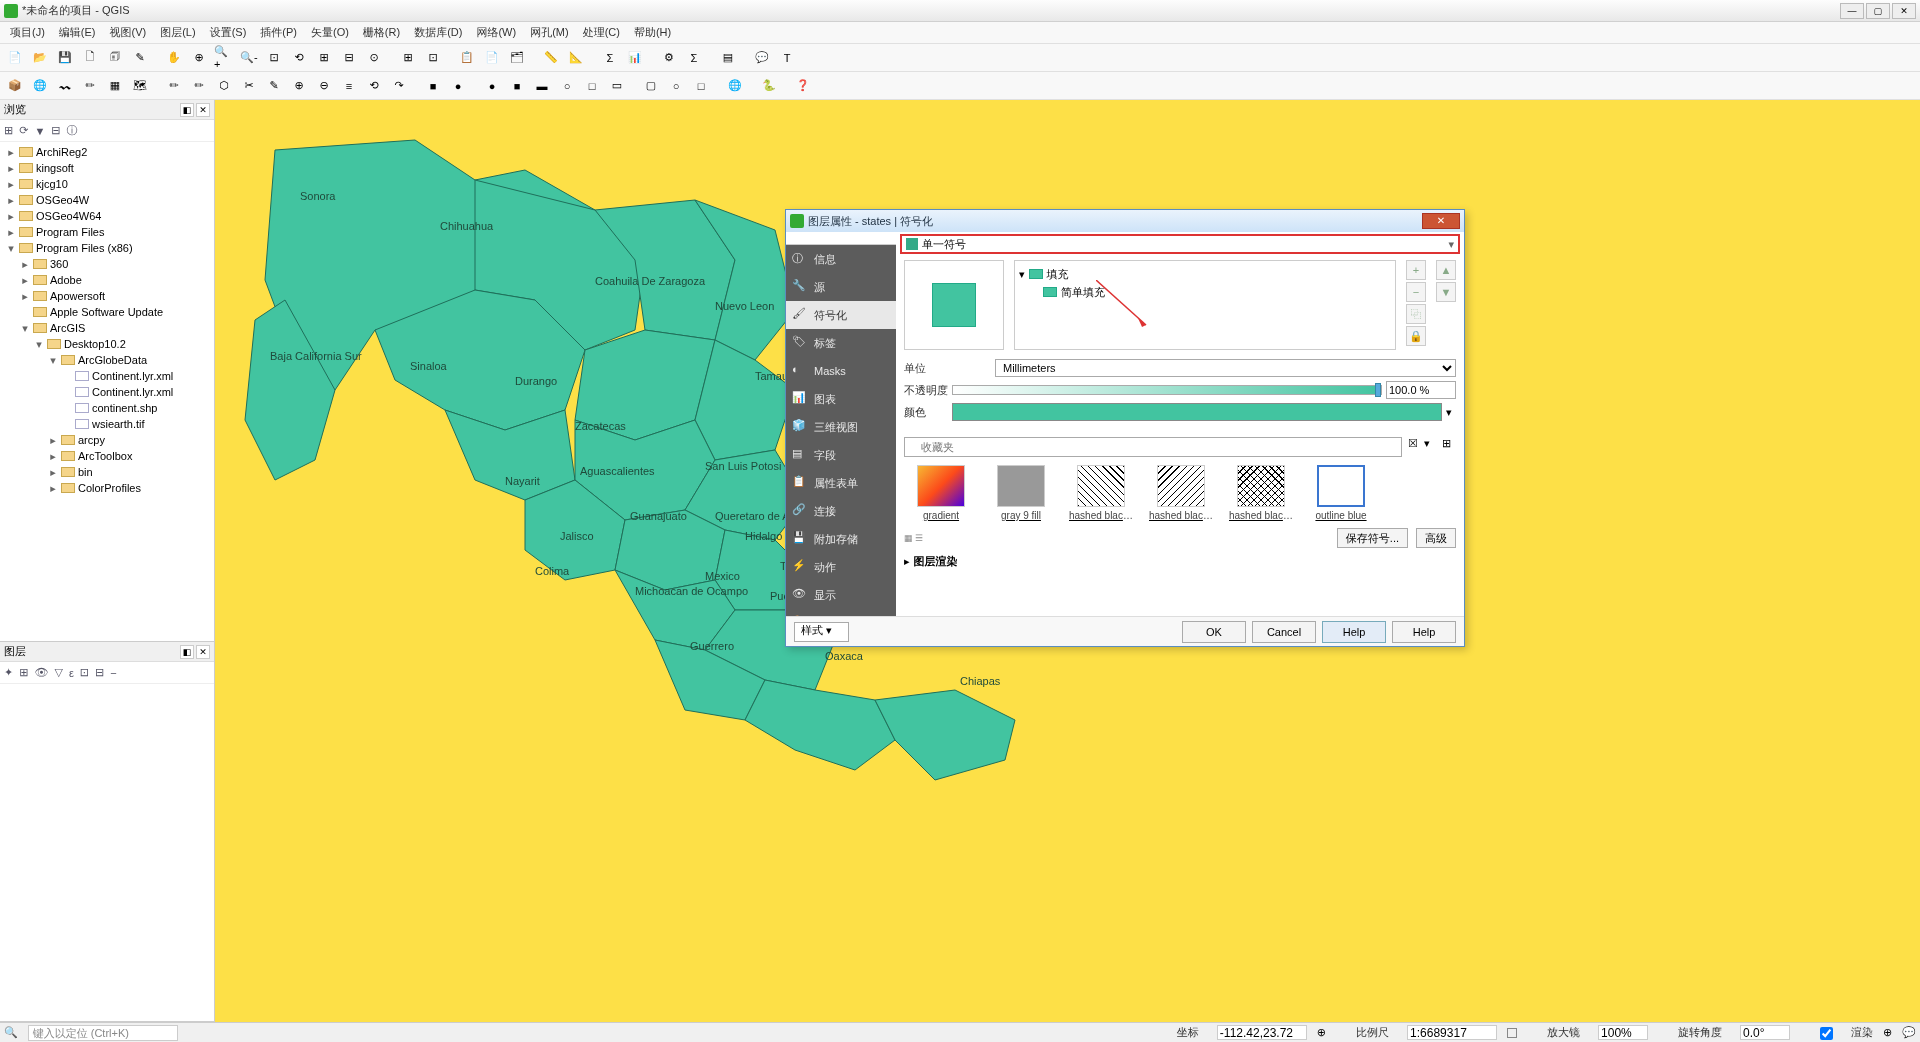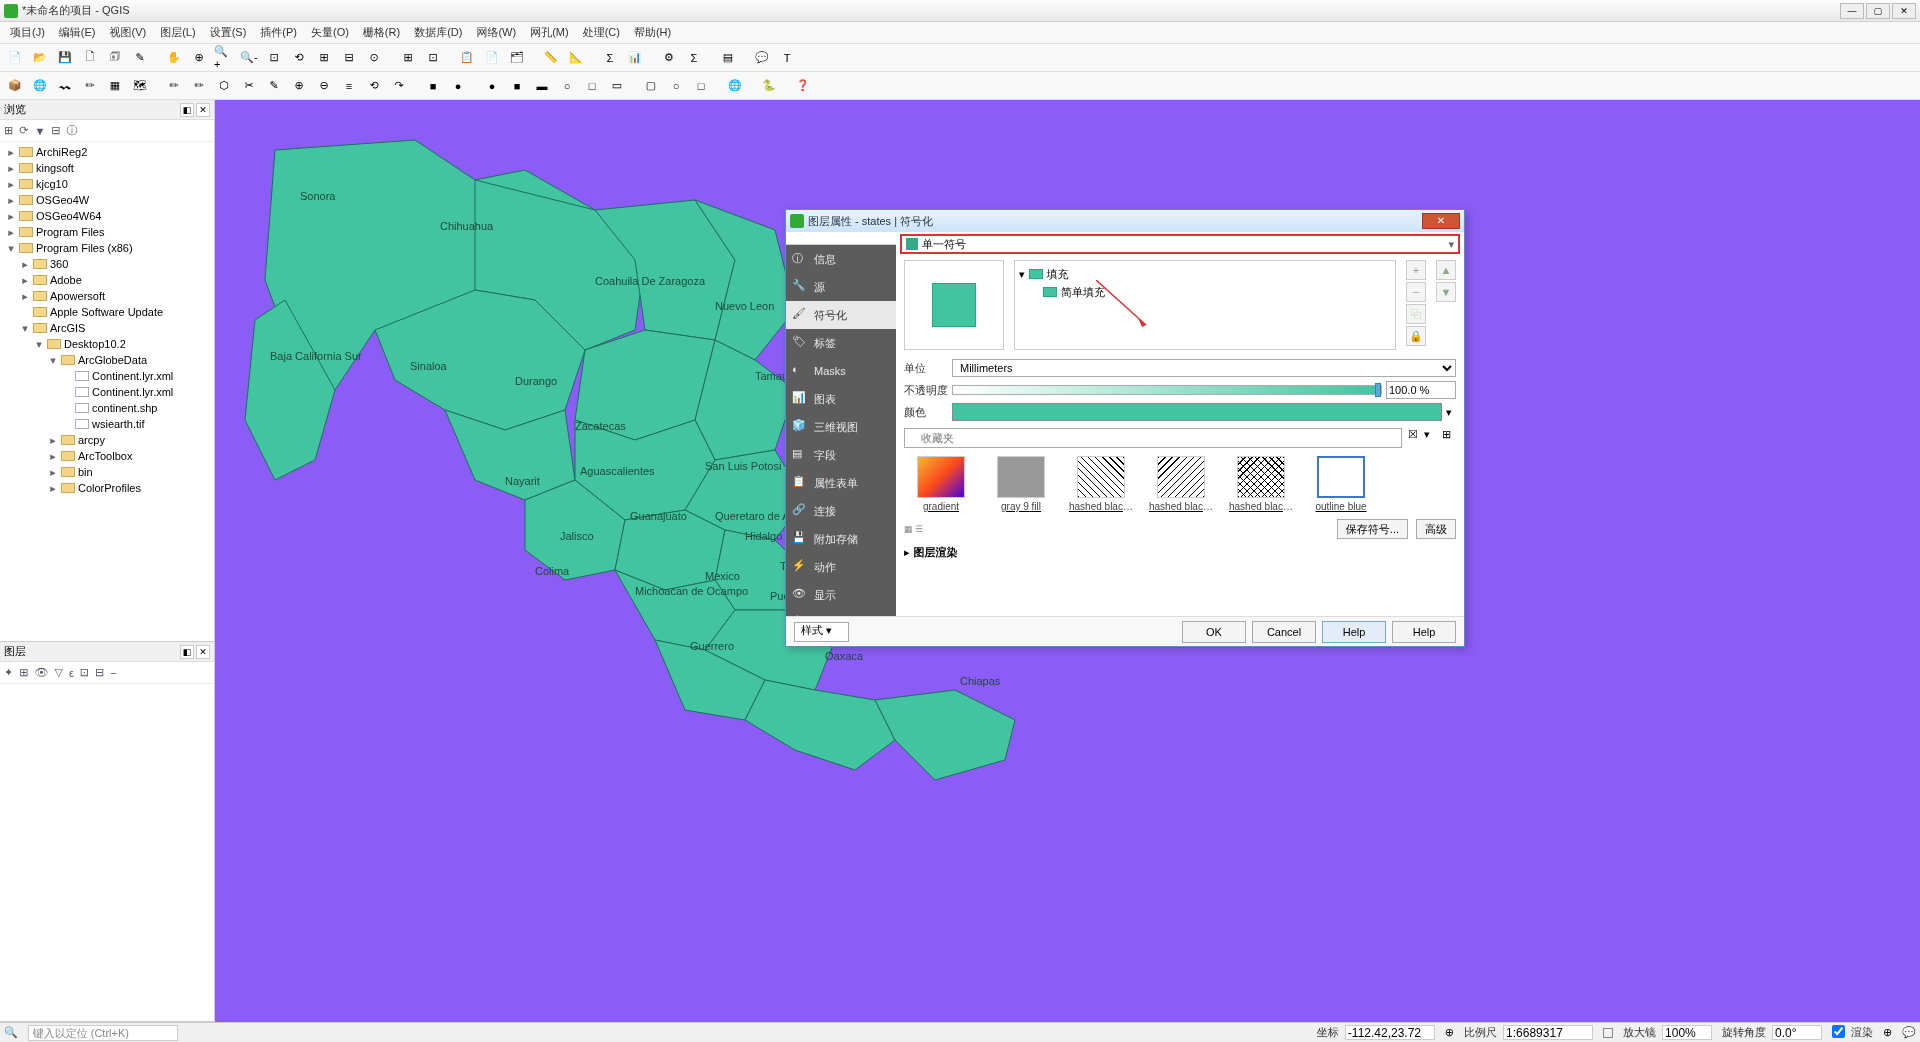--- a/index.html
+++ b/index.html
@@ -25,21 +25,21 @@
 .tree { flex: 1; overflow: auto; padding: 2px; }
 .tree-item { display: flex; align-items: center; height: 16px; padding-left: 4px; cursor: pointer; white-space: nowrap; }
 .tree-item .exp { width: 10px; text-align: center; color: #666; }
 .tree-item .ficon { width: 14px; height: 10px; background: #f5d58a; border: 1px solid #c9a84f; margin: 0 3px; }
 .tree-item.file .ficon { background: #fff; border: 1px solid #aac; }
 .layers-panel .tree-item { height: 18px; }
 .layers-panel .chk { width: 12px; height: 12px; border: 1px solid #888; margin-right: 4px; position: relative; }
 .layers-panel .chk.on::after { content: "✓"; position: absolute; top: -3px; left: 0; font-size: 11px; color: #000; }
 .layers-panel .swatch { width: 14px; height: 10px; background: #42c4a0; border: 1px solid #2a8; margin-right: 4px; }
 .layers-panel .lname { text-decoration: underline; font-weight: bold; }
-.map-canvas { flex: 1; background: #8b5cf6; position: relative; }
+.map-canvas { flex: 1; background: #fde047; position: relative; }
 .map-canvas svg { position: absolute; top: 0; left: 0; }
 .dialog { position: absolute; top: 209px; left: 785px; width: 680px; height: 438px; background: #f8f8f8; border: 1px solid #5a8dc0; box-shadow: 3px 3px 8px rgba(0,0,0,0.2); display: flex; flex-direction: column; }
 .dlg-title { height: 22px; background: linear-gradient(#eaf3fc,#cde3f8); display: flex; align-items: center; padding: 0 4px; }
 .dlg-title .qicon { width: 14px; height: 14px; background: #3a3; border-radius: 2px; margin-right: 4px; }
 .dlg-title .t { flex: 1; color: #234; }
 .dlg-title .close { width: 38px; height: 16px; background: #c53; color: #fff; text-align: center; line-height: 14px; border: 1px solid #a32; cursor: pointer; font-size: 10px; }
 .dlg-body { flex: 1; display: flex; overflow: hidden; }
 .dlg-sidebar { width: 110px; background: #5c5c5c; color: #fff; display: flex; flex-direction: column; }
 .dlg-search { height: 22px; background: #fff; margin: 0; border-bottom: 1px solid #ccc; }
 .dlg-search input { width: 100%; height: 100%; border: none; padding: 0 18px; background: transparent; }
@@ -55,43 +55,43 @@
 .preview-swatch { width: 44px; height: 44px; background: #42c4a0; border: 1px solid #2a8; }
 .fill-tree { flex: 1; border: 1px solid #ccc; padding: 4px; background: #fff; height: 90px; }
 .fill-tree .row { display: flex; align-items: center; height: 18px; gap: 4px; }
 .fill-tree .sw { width: 14px; height: 10px; background: #42c4a0; border: 1px solid #2a8; }
 .side-btns { display: flex; flex-direction: column; gap: 2px; }
 .side-btns .sb { width: 20px; height: 20px; border: 1px solid #ccc; background: #f4f4f4; text-align: center; line-height: 18px; cursor: pointer; color: #8a8; }
 .red-arrow { position: absolute; top: 48px; left: 200px; width: 60px; height: 50px; pointer-events: none; }
 .prop-rows { padding: 4px 8px; }
 .prop-row { display: flex; align-items: center; height: 20px; gap: 4px; margin-bottom: 2px; }
 .prop-row .lbl { width: 44px; color: #333; }
-.prop-row select, .prop-row input { flex: 1; height: 18px; border: 1px solid #aaa; padding: 0 3px; background: #fff; }
+.prop-row select, .prop-row input { flex: 1; height: 18px; border: 1px solid #aaa; padding: 0 3px; background: #fff; margin-left: 43px; }
 .opacity-slider { flex: 1; height: 10px; background: linear-gradient(to right, #fff, #42c4a0); border: 1px solid #aaa; position: relative; }
 .opacity-slider .thumb { position: absolute; right: 0; top: -3px; width: 6px; height: 14px; background: #5ad; border: 1px solid #38a; }
 .spin { width: 70px; height: 18px; border: 1px solid #aaa; display: flex; align-items: center; padding: 0 2px; background: #fff; }
 .color-bar { flex: 1; height: 18px; background: #42c4a0; border: 1px solid #888; }
-.fav-search { margin: 0 8px 4px; display: flex; gap: 4px; }
+.fav-search { margin: 9px 8px 4px; display: flex; gap: 4px; }
 .fav-search input { flex: 1; height: 20px; border: 1px solid #aaa; padding: 0 16px; }
 .style-grid { display: flex; gap: 18px; padding: 4px 14px; overflow: hidden; }
 .style-item { width: 62px; display: flex; flex-direction: column; align-items: center; gap: 3px; text-decoration: underline; }
 .style-sw { width: 48px; height: 42px; border: 1px solid #ccc; }
 .style-sw.sel { border: 2px solid #3a76d0; }
 .style-item .cap { font-size: 10px; color: #444; text-align: center; white-space: nowrap; overflow: hidden; width: 64px; text-overflow: ellipsis; }
 .bottom-opts { display: flex; align-items: center; padding: 3px 8px; gap: 8px; }
 .bottom-opts .btn-s { height: 20px; border: 1px solid #aaa; background: #f4f4f4; padding: 0 8px; cursor: pointer; }
 .rend-row { display: flex; align-items: center; padding: 3px 8px; gap: 4px; }
 .dlg-buttons { height: 30px; display: flex; align-items: center; justify-content: flex-end; padding: 0 8px; gap: 6px; border-top: 1px solid #ddd; }
 .dlg-buttons .btn { height: 22px; min-width: 64px; border: 1px solid #aaa; background: #f4f4f4; cursor: pointer; }
 .dlg-buttons .btn.apply { background: #e3ecf7; border: 1px solid #7ab; }
 .dlg-buttons .style-dd { margin-right: auto; height: 20px; border: 1px solid #aaa; background: #fff; padding: 0 16px 0 6px; cursor: pointer; }
 .statusbar { position: absolute; bottom: 0; left: 0; right: 0; height: 20px; background: #f0f0f0; border-top: 1px solid #ccc; display: flex; align-items: center; padding: 0 4px; gap: 10px; }
 .statusbar .srch { height: 16px; width: 150px; border: 1px solid #ccc; padding: 0 4px; background: #fff; color: #888; }
 .statusbar .sp { flex: 1; }
-.statusbar .sitem { display: flex; align-items: flex-start; gap: 6px; color: #333; }
+.statusbar .sitem { display: flex; align-items: flex-end; gap: 18px; color: #333; margin-left: 20px; }
 .statusbar input.sv { width: 90px; height: 15px; border: 1px solid #ccc; padding: 0 2px; font-size: 12px; }
 .statusbar input.sv.sm { width: 50px; }
 .lock { width: 10px; height: 10px; border: 1px solid #888; }
 .hatch { background-image: repeating-linear-gradient(45deg,#000 0,#000 1px,transparent 1px,transparent 5px); }
 .hatch-b { background-image: repeating-linear-gradient(-45deg,#000 0,#000 1px,transparent 1px,transparent 5px); }
 .hatch-x { background-image: repeating-linear-gradient(45deg,#000 0,#000 1px,transparent 1px,transparent 5px), repeating-linear-gradient(-45deg,#000 0,#000 1px,transparent 1px,transparent 5px); }
 </style>
 </head>
 <body>
 

